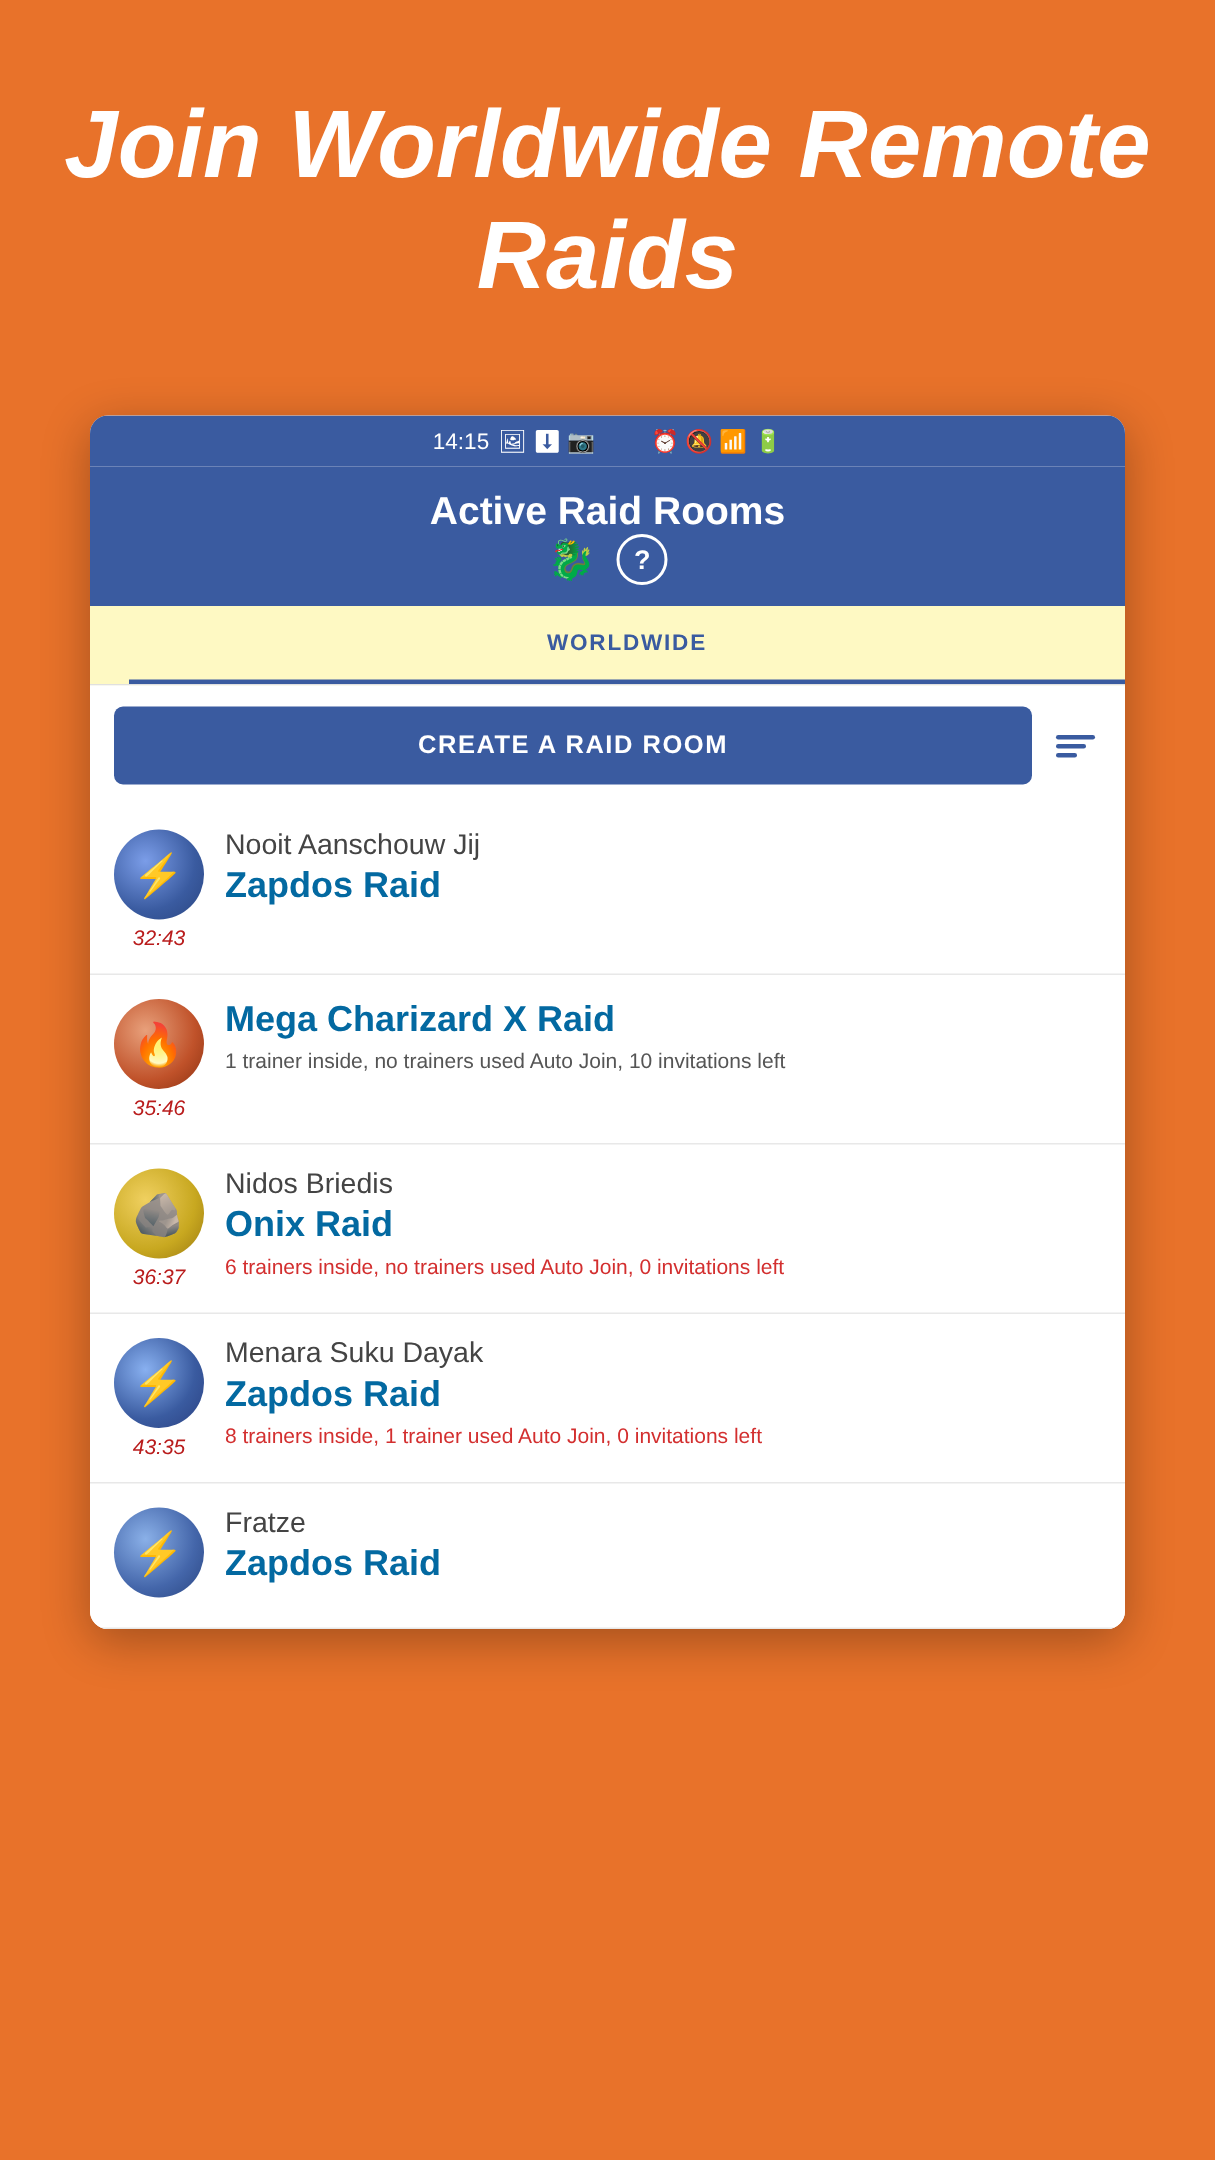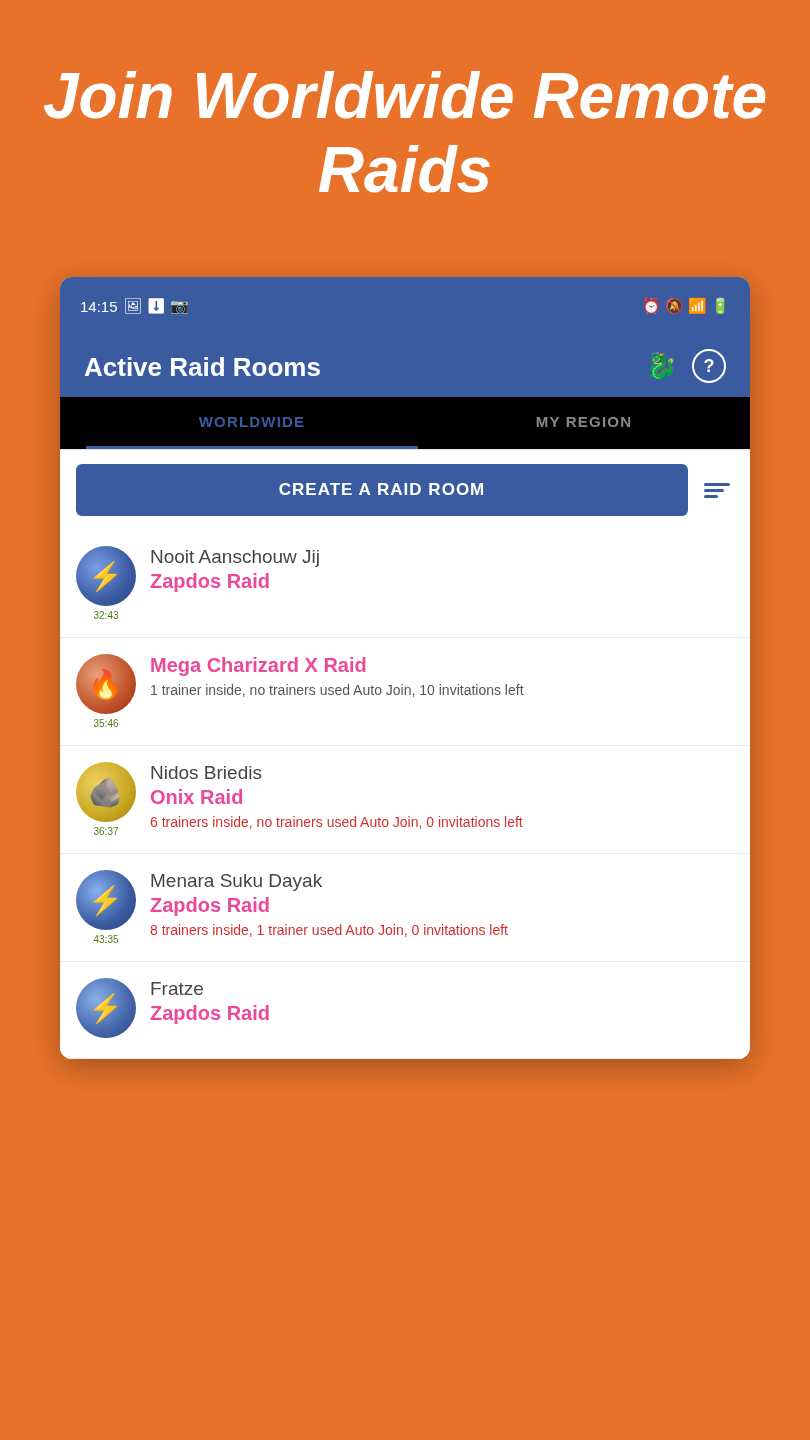--- a/index.html
+++ b/index.html
@@ -37,37 +37,38 @@
       box-shadow: 0 8px 32px rgba(0,0,0,0.3);
       background: white;
       margin-top: 30px;
     }
 
     
     .status-bar {
       background: #3a5ba0;
       color: white;
       display: flex;
-      justify-content: space-between;
-      align-items: center;
-      padding: 20px 20px;
+      justify-content: center;
+      align-items: center;
+      padding: 8px 20px;
       font-size: 15px;
       gap: 37px;
     }
     .status-left { display: flex; align-items: center; gap: 6px; }
     .status-right { display: flex; align-items: center; gap: 4px; }
 
     
     .app-bar {
       background: #3a5ba0;
       color: white;
       display: flex;
-      align-items: flex-end;
+      align-items: center;
       justify-content: space-between;
-      padding: 14px 24px;
+      padding: 14px 12px;
+      flex-direction: column;
     }
     .app-bar-title {
       font-size: 26px;
       font-weight: 700;
       color: white;
     }
     .app-bar-actions {
       display: flex;
       align-items: center;
       gap: 14px;
@@ -86,21 +87,21 @@
       align-items: center;
       justify-content: center;
       font-size: 18px;
       font-weight: 700;
       color: white;
       cursor: pointer;
     }
 
     
     .tabs {
-      background: #000000;
+      background: #fef9c3;
       display: flex;
       border-bottom: 1px solid #e0e0e0;
       padding-left: 26px;
     }
     .tab {
       flex: 1;
       text-align: center;
       padding: 16px 0;
       font-size: 15px;
       font-weight: 600;
@@ -173,36 +174,37 @@
     .raid-avatar {
       width: 60px;
       height: 60px;
       border-radius: 50%;
       overflow: hidden;
       display: flex;
       align-items: center;
       justify-content: center;
     }
     .raid-timer {
-      font-size: 10px;
-      color: #4d7c0f;
+      font-size: 14px;
+      color: #b91c1c;
       font-variant-numeric: tabular-nums;
+      font-style: italic;
     }
     .raid-info {
       flex: 1;
     }
     .raid-location {
       font-size: 19px;
       color: #444;
       margin-bottom: 2px;
     }
     .raid-name {
-      font-size: 20px;
+      font-size: 24px;
       font-weight: 600;
-      color: #ec4899;
+      color: #0369a1;
       margin-bottom: 4px;
     }
     .raid-details {
       font-size: 14px;
       color: #555;
       line-height: 1.4;
     }
     .raid-details.alert {
       color: #d32f2f;
     }
@@ -264,23 +266,20 @@
       <div class="help-circle">
         <span>?</span>
       </div>
     </div>
   </div>
 
   <div class="tabs">
     <div class="tab active">
       <span>WORLDWIDE</span>
     </div>
-    <div class="tab">
-      <span>MY REGION</span>
-    </div>
   </div>
 
   <div class="create-row">
     <button class="create-btn">CREATE A RAID ROOM</button>
     <div class="filter-icon-btn">
       <div class="filter-line"></div>
       <div class="filter-line"></div>
       <div class="filter-line"></div>
     </div>
   </div>

